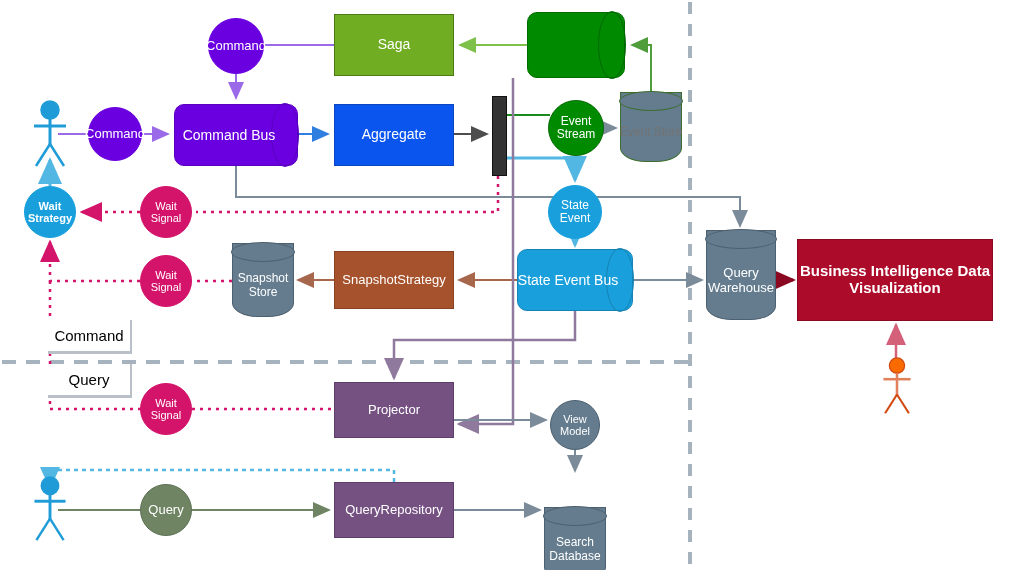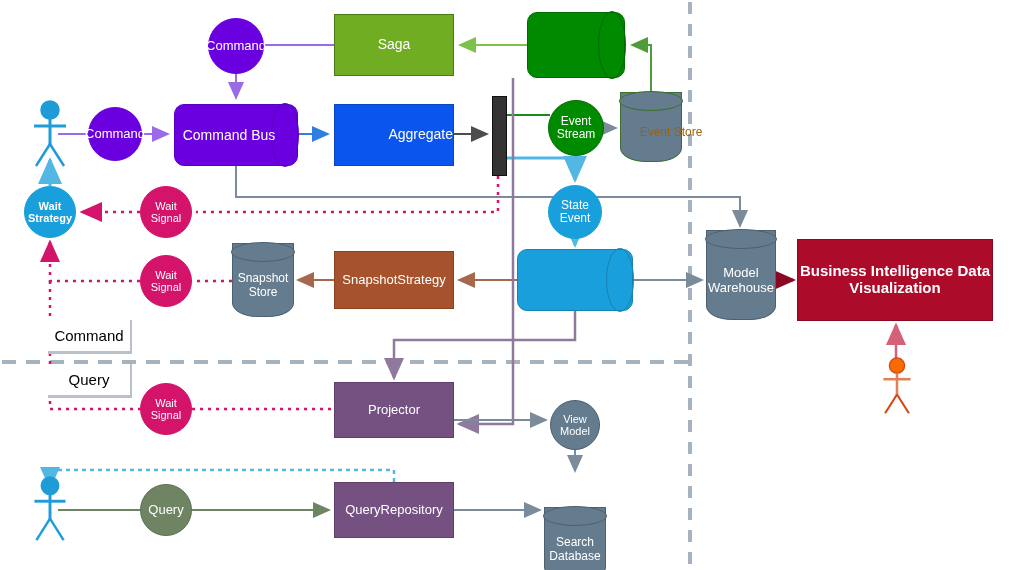--- a/index.html
+++ b/index.html
@@ -160,34 +160,34 @@
         <div class="node" style="left: 0px; top: 0px; width: 54px; height: 54px; font-size: 13px; color: rgb(255, 255, 255); font-weight: normal; background: rgb(106, 0, 224); border: 1px solid rgb(106, 0, 224); border-radius: 50%;">
           <span class="lbl">Command</span>
         </div>
       </div>
       <div style="position: absolute; left: 174px; top: 104px; width: 124px; height: 62px;">
         <div class="node" style="left: 0px; top: 0px; width: 124px; height: 62px; font-size: 14px; color: rgb(255, 255, 255); font-weight: normal; background: rgb(106, 0, 224); border: 1px solid rgb(90, 0, 192); border-radius: 10px;"></div>
         <div style="position: absolute; right: -1px; top: -1px; width: 26px; height: 62px; border: 1px solid rgb(90, 0, 192); border-radius: 50%; background: transparent; pointer-events: none;"></div>
         <span class="lbl" style="position: absolute; left: 0px; top: 0px; width: 110px; height: 62px; display: flex; align-items: center; justify-content: center; color: rgb(255, 255, 255); font-size: 14px; text-align: center;">Command Bus</span>
       </div>
       <div style="position: absolute; left: 334px; top: 104px; width: 120px; height: 62px;">
-        <div class="node" style="left: 0px; top: 0px; width: 120px; height: 62px; font-size: 14px; color: rgb(255, 255, 255); font-weight: normal; background: rgb(11, 85, 239); border: 1px solid rgb(11, 69, 192); justify-content: flex-end;">
+        <div class="node" style="left: 0px; top: 0px; width: 120px; height: 62px; font-size: 14px; color: rgb(255, 255, 255); font-weight: normal; background: rgb(11, 85, 239); border: 1px solid rgb(11, 69, 192);">
           <span class="lbl">Aggregate</span>
         </div>
       </div>
       <div style="position: absolute; left: 492px; top: 96px; width: 13px; height: 78px; background: rgb(51, 51, 51); border: 1px solid rgb(17, 17, 17);"></div>
       <div style="position: absolute; left: 548px; top: 100px; width: 56px; height: 56px;">
         <div class="node" style="left: 0px; top: 0px; width: 56px; height: 56px; font-size: 12px; color: rgb(255, 255, 255); font-weight: normal; background: rgb(0, 138, 0); border: 1px solid rgb(0, 107, 0); border-radius: 50%;">
           <span class="lbl">Event Stream</span>
         </div>
       </div>
       <div style="position: absolute; left: 620px; top: 92px; width: 62px; height: 70px;">
         <div class="node" style="left: 0px; top: 0px; width: 62px; height: 70px; font-size: 12px; color: rgb(255, 255, 255); font-weight: normal; background: rgb(100, 124, 142); border: 1px solid rgb(60, 110, 46); border-radius: 0px 0px 26px 26px / 0px 0px 14px 14px;"></div>
         <div style="position: absolute; left: -1px; top: -1px; width: 62px; height: 18px; border: 1px solid rgb(60, 110, 46); border-radius: 50%; background: rgb(100, 124, 142);"></div>
-        <span class="lbl" style="position: absolute; left: -4px; top: 12px; width: 70px; height: 58px; display: flex; align-items: center; justify-content: center; color: #a16207; font-size: 12px; text-align: center; line-height: 1.15; margin-left: 20px;">Event Store</span>
+        <span class="lbl" style="position: absolute; left: -4px; top: 12px; width: 70px; height: 58px; display: flex; align-items: center; justify-content: center; color: #737373; font-size: 12px; text-align: center; line-height: 1.15;">Event Store</span>
       </div>
       <div style="position: absolute; left: 24px; top: 186px; width: 52px; height: 52px;">
         <div class="node" style="left: 0px; top: 0px; width: 52px; height: 52px; font-size: 11px; color: rgb(255, 255, 255); font-weight: bold; background: rgb(25, 160, 220); border: 1px solid rgb(25, 160, 220); border-radius: 50%;">
           <span class="lbl">Wait Strategy</span>
         </div>
       </div>
       <div style="position: absolute; left: 140px; top: 186px; width: 52px; height: 52px;">
         <div class="node" style="left: 0px; top: 0px; width: 52px; height: 52px; font-size: 11px; color: rgb(255, 255, 255); font-weight: normal; background: rgb(212, 19, 106); border: 1px solid rgb(212, 19, 106); border-radius: 50%;">
           <span class="lbl">Wait Signal</span>
         </div>
@@ -208,25 +208,26 @@
         <span class="lbl" style="position: absolute; left: -4px; top: 12px; width: 70px; height: 62px; display: flex; align-items: center; justify-content: center; color: rgb(255, 255, 255); font-size: 12px; text-align: center; line-height: 1.15;">Snapshot Store</span>
       </div>
       <div style="position: absolute; left: 334px; top: 251px; width: 120px; height: 58px;">
         <div class="node" style="left: 0px; top: 0px; width: 120px; height: 58px; font-size: 13px; color: rgb(255, 255, 255); font-weight: normal; background: rgb(166, 82, 44); border: 1px solid rgb(138, 67, 31);">
           <span class="lbl">SnapshotStrategy</span>
         </div>
       </div>
       <div style="position: absolute; left: 517px; top: 249px; width: 116px; height: 62px;">
         <div class="node" style="left: 0px; top: 0px; width: 116px; height: 62px; font-size: 14px; color: rgb(255, 255, 255); font-weight: normal; background: rgb(25, 160, 220); border: 1px solid rgb(23, 131, 180); border-radius: 10px;"></div>
         <div style="position: absolute; right: -1px; top: -1px; width: 26px; height: 62px; border: 1px solid rgb(23, 131, 180); border-radius: 50%; background: transparent; pointer-events: none;"></div>
+        <span class="lbl" style="position: absolute; left: 0px; top: 0px; width: 102px; height: 62px; display: flex; align-items: center; justify-content: center; color: rgb(255, 255, 255); font-size: 14px; text-align: center;">State Event Bus</span>
       </div>
       <div style="position: absolute; left: 706px; top: 230px; width: 70px; height: 90px;">
         <div class="node" style="left: 0px; top: 0px; width: 70px; height: 90px; font-size: 13px; color: rgb(255, 255, 255); font-weight: normal; background: rgb(100, 124, 142); border: 1px solid rgb(77, 96, 112); border-radius: 0px 0px 26px 26px / 0px 0px 14px 14px;"></div>
         <div style="position: absolute; left: -1px; top: -1px; width: 70px; height: 18px; border: 1px solid rgb(77, 96, 112); border-radius: 50%; background: rgb(100, 124, 142);"></div>
-        <span class="lbl" style="position: absolute; left: -4px; top: 12px; width: 78px; height: 78px; display: flex; align-items: center; justify-content: center; color: rgb(255, 255, 255); font-size: 13px; text-align: center; line-height: 1.15;">Model Warehouse</span>
+        <span class="lbl" style="position: absolute; left: -4px; top: 12px; width: 78px; height: 78px; display: flex; align-items: center; justify-content: center; color: rgb(255, 255, 255); font-size: 13px; text-align: center; line-height: 1.15;">Query Warehouse</span>
       </div>
       <div style="position: absolute; left: 797px; top: 239px; width: 196px; height: 82px;">
         <div class="node" style="left: 0px; top: 0px; width: 196px; height: 82px; font-size: 15px; color: rgb(255, 255, 255); font-weight: bold; background: rgb(173, 11, 42); border: 1px solid rgb(138, 8, 33);">
           <span class="lbl">Business Intelligence Data Visualization</span>
         </div>
       </div>
       <div style="position: absolute; left: 140px; top: 383px; width: 52px; height: 52px;">
         <div class="node" style="left: 0px; top: 0px; width: 52px; height: 52px; font-size: 11px; color: rgb(255, 255, 255); font-weight: normal; background: rgb(212, 19, 106); border: 1px solid rgb(212, 19, 106); border-radius: 50%;">
           <span class="lbl">Wait Signal</span>
         </div>

